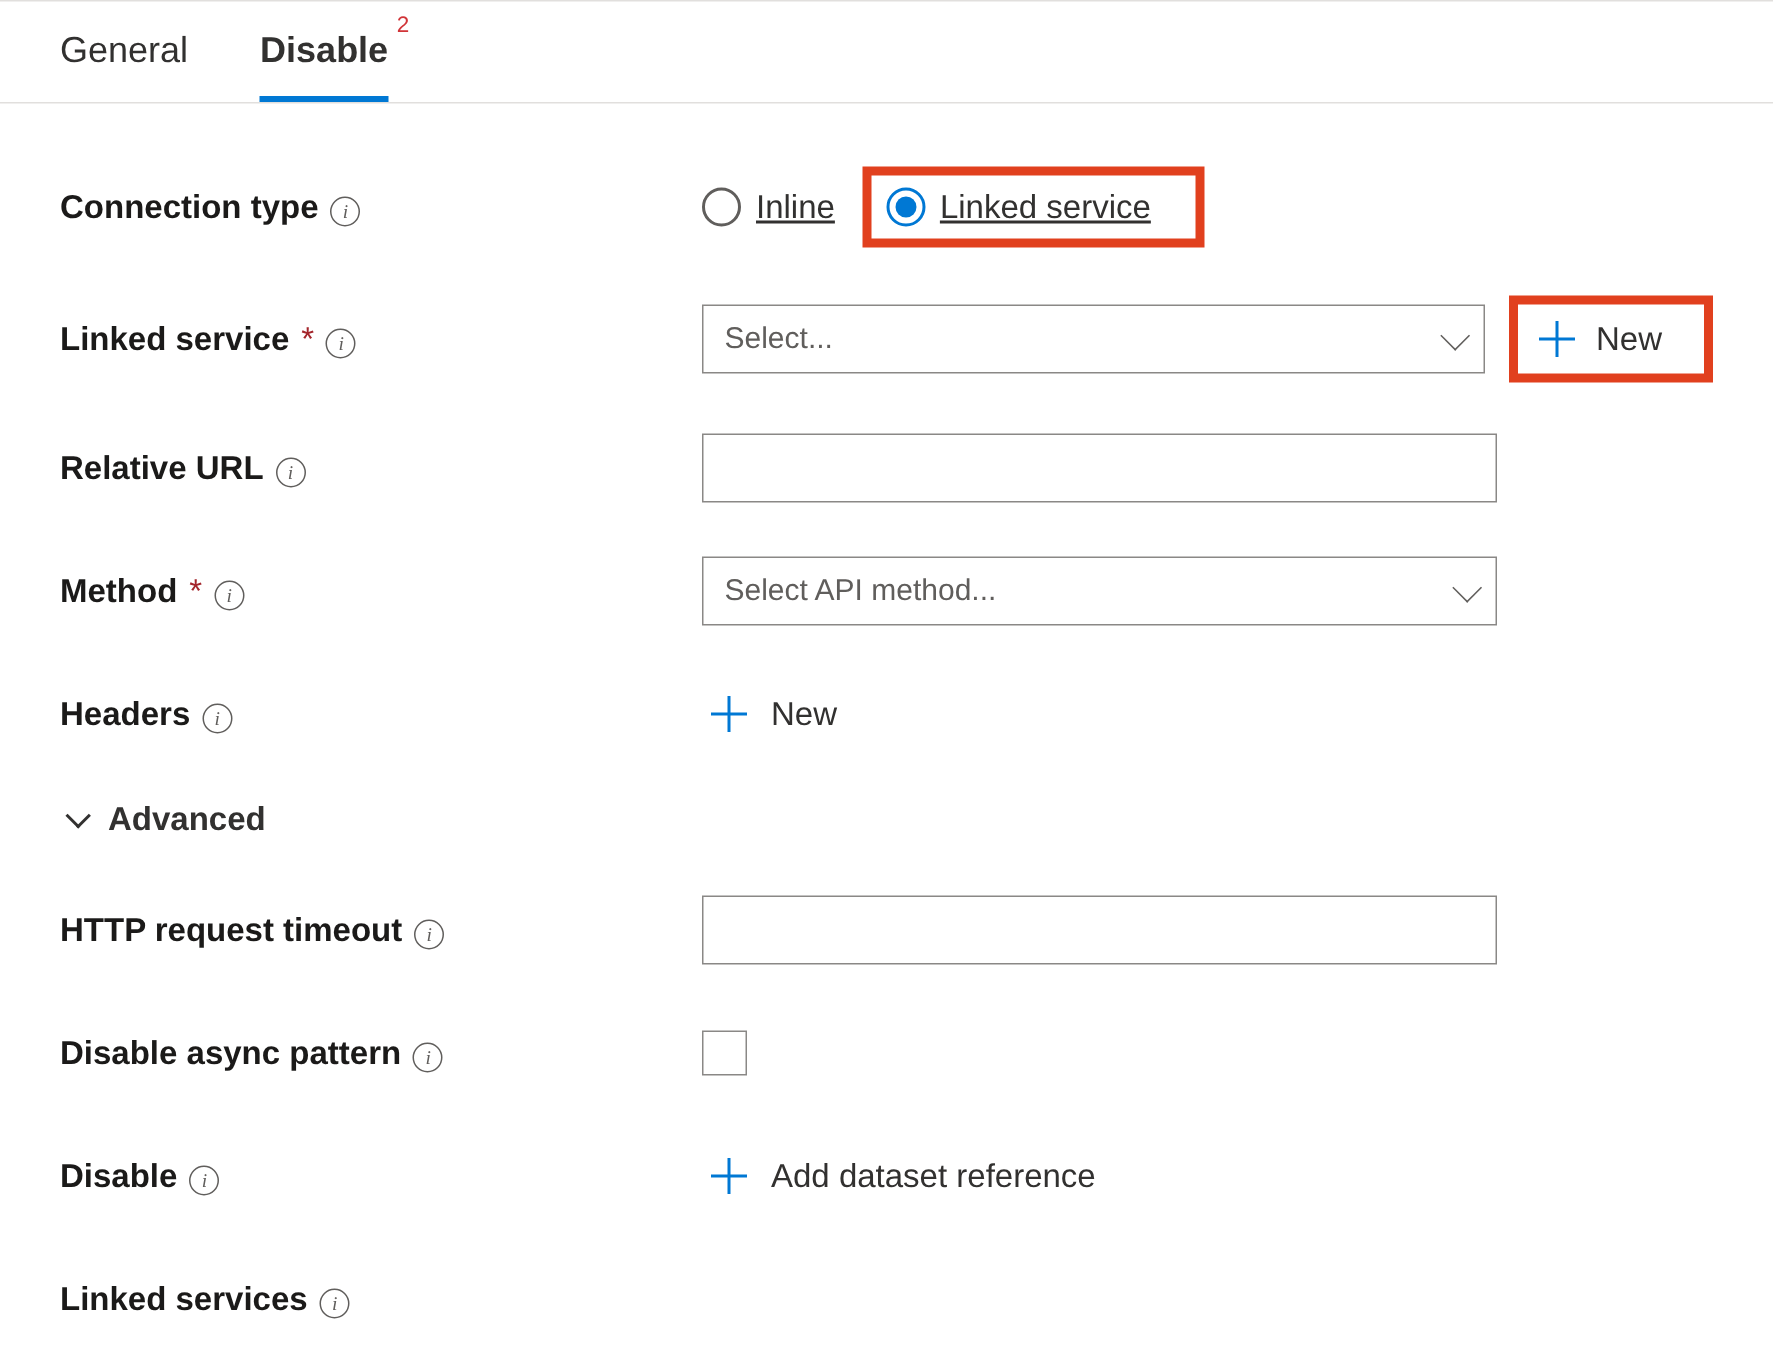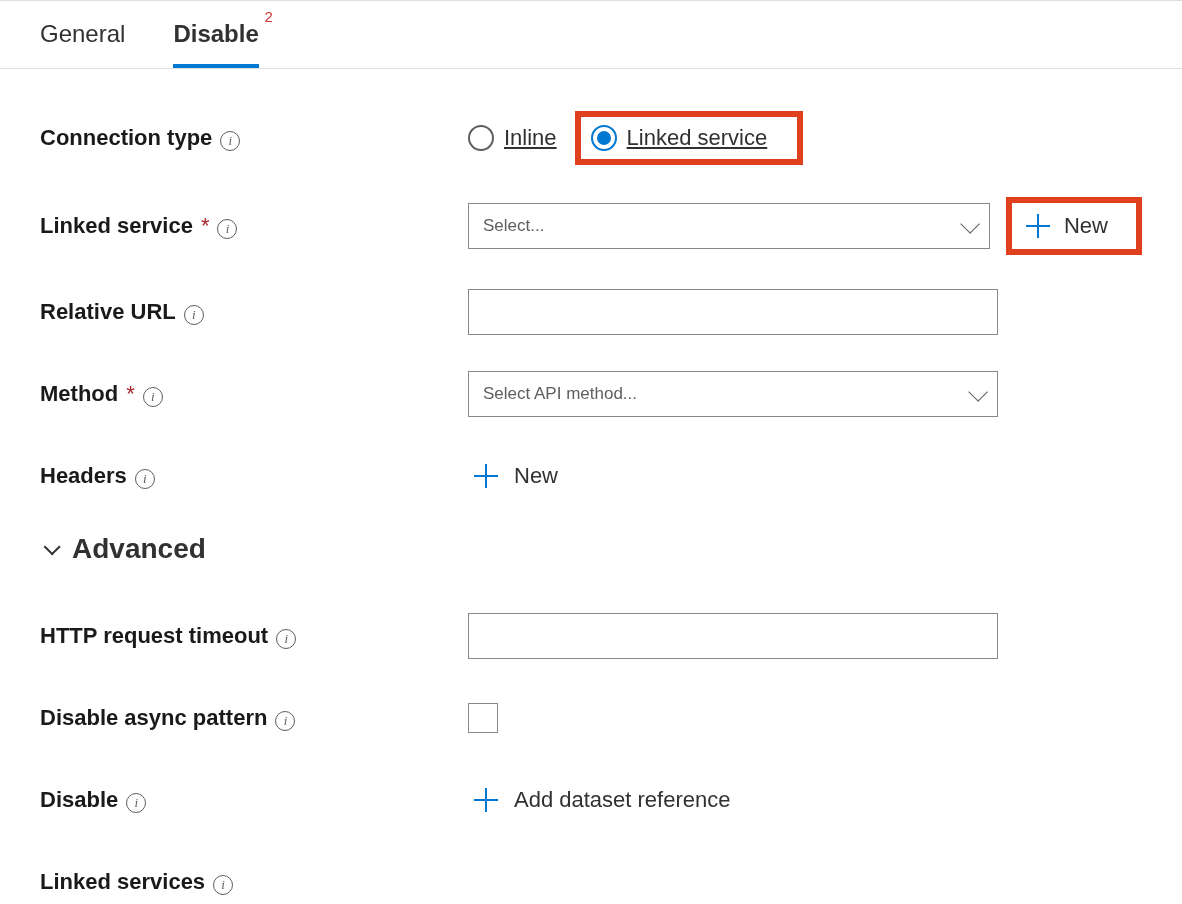--- a/index.html
+++ b/index.html
@@ -111,21 +111,21 @@
     }
 
     
     .dropdown, .text-input {
       flex: 1;
       height: 46px;
       border: 1px solid #8a8886;
       background: #fff;
       display: flex; align-items: center;
       padding: 0 14px;
-      font-size: 17px;
+      font-size: 20px;
       color: #323130;
       justify-content: space-between;
       cursor: pointer;
       max-width: 530px;
     }
     .dropdown.placeholder span:first-child { color: #605e5c; }
     .text-input { cursor: text; }
     .chevron-down {
       width: 14px; height: 14px;
       border-right: 1.5px solid #605e5c;
@@ -156,22 +156,22 @@
       content: "";
       position: absolute;
       background: #0078d4;
     }
     .plus-icon::before { left: 11px; top: 0; width: 2px; height: 24px; }
     .plus-icon::after  { top: 11px; left: 0; height: 2px; width: 24px; }
 
     
     .advanced-row {
       display: flex; align-items: center; gap: 12px;
-      font-size: 28px; font-weight: 600;
-      margin: 24px 0 46px 0;
+      font-size: 22px; font-weight: 600;
+      margin: 24px 0 36px 0;
       cursor: pointer;
     }
     .chevron-down-sm {
       width: 12px; height: 12px;
       border-right: 2px solid #323130;
       border-bottom: 2px solid #323130;
       transform: rotate(45deg) translateY(-3px);
       margin: 0 4px;
     }
 

